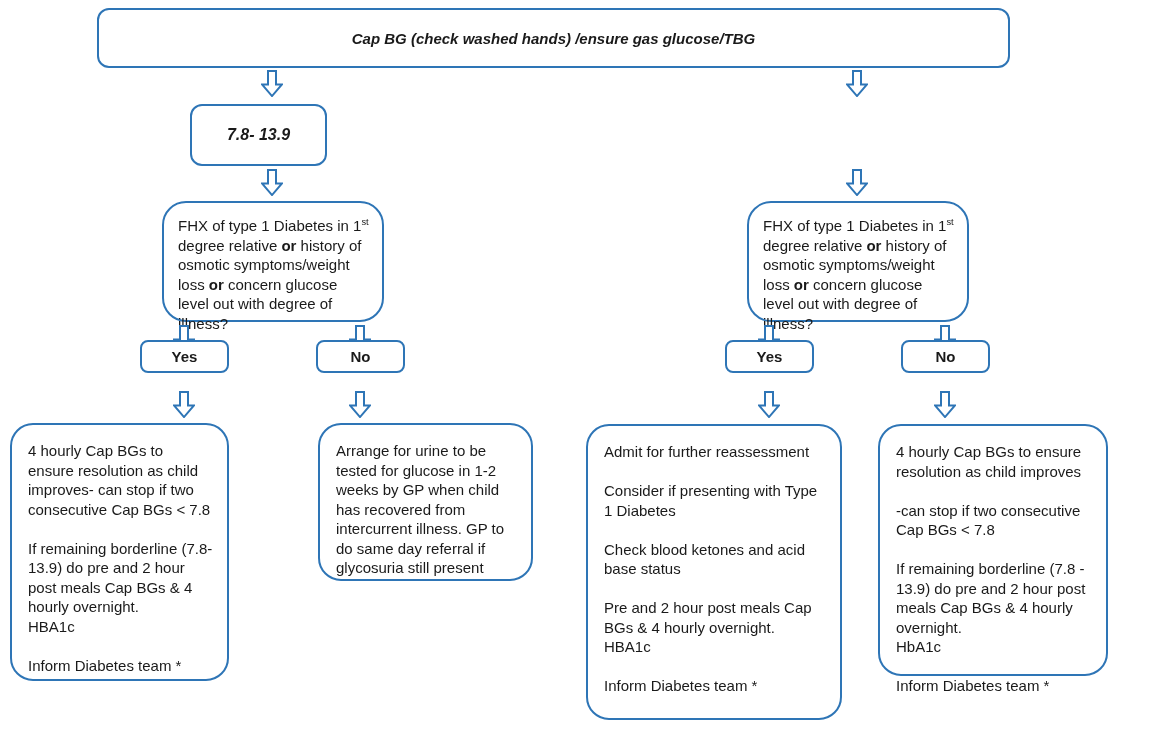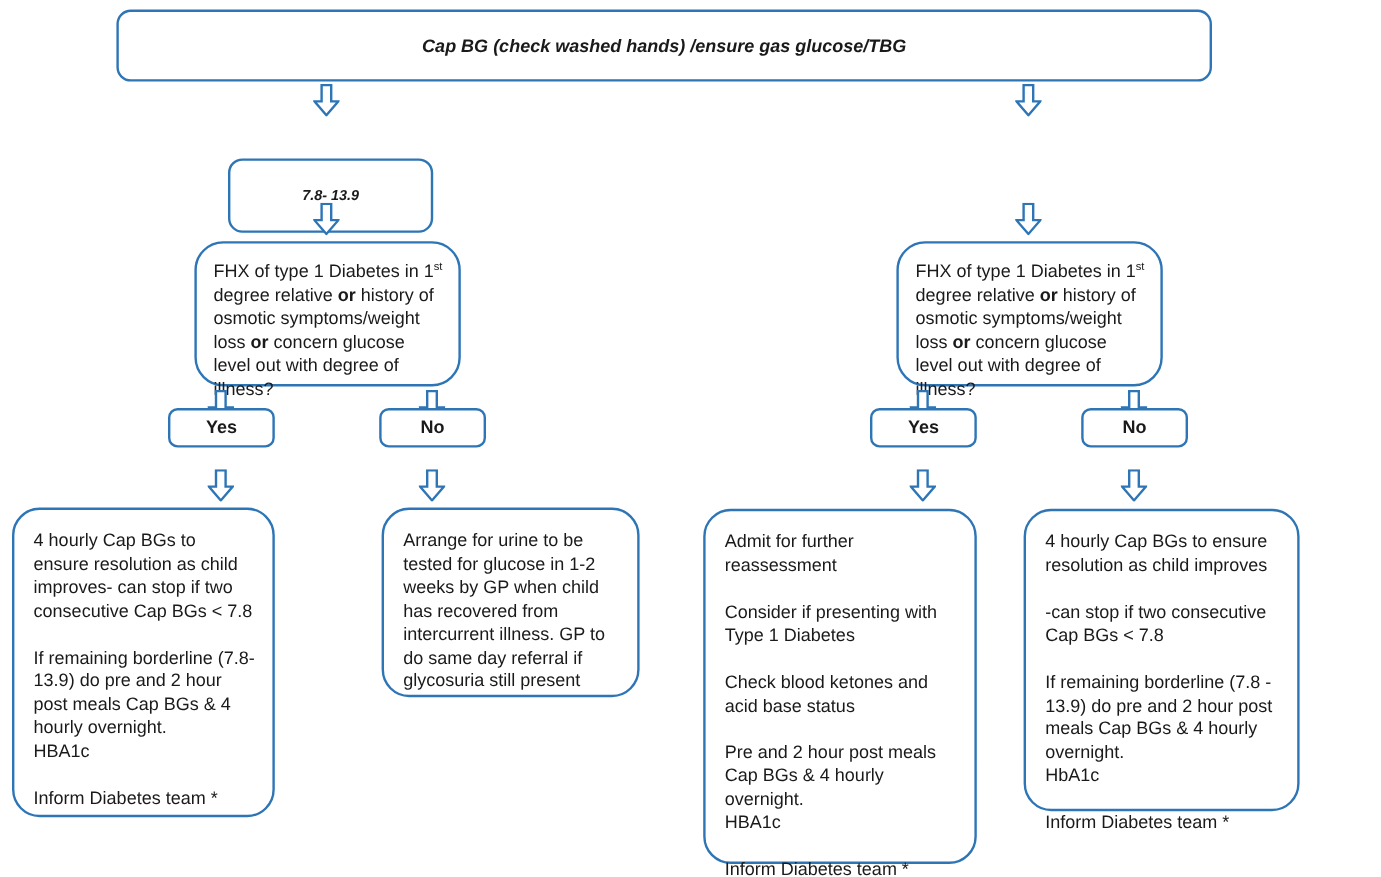--- a/index.html
+++ b/index.html
@@ -24,24 +24,24 @@
 
   .root-box {
     left: 97px; top: 8px; width: 913px; height: 60px;
     border-radius: 12px;
     display: flex; align-items: center; justify-content: center;
     font-size: 15px; font-weight: bold; font-style: italic;
     text-align: center;
   }
 
   .range-box {
-    top: 104px; width: 171px; height: 62px;
+    top: 104px; width: 137px; height: 62px;
     border-radius: 12px;
     display: flex; align-items: center; justify-content: center;
-    font-size: 12px; font-weight: bold; font-style: italic; margin-top: 28px;
+    font-size: 16px; font-weight: bold; font-style: italic;
   }
   .range-left  { left: 190px; }
   .range-right { left: 775px; }
 
   .question-box {
     top: 201px; width: 222px; height: 121px;
     border-radius: 24px;
     padding: 10px 12px 10px 14px;
     font-size: 15px; line-height: 19.5px;
   }
@@ -62,22 +62,22 @@
 
   .outcome-box {
     border: 2.5px solid var(--accent);
     border-radius: 23px;
     padding: 16px 14px 12px 16px;
     font-size: 15px; line-height: 19.5px;
     white-space: pre-line;
   }
   .outcome-1 { left: 10px;  top: 423px; width: 219px; height: 258px; }
   .outcome-2 { left: 318px; top: 423px; width: 215px; height: 158px; }
-  .outcome-3 { left: 586px; top: 424px; width: 228px; height: 296px; }
-  .outcome-4 { left: 853px; top: 424px; width: 230px; height: 252px; }
+  .outcome-3 { left: 586px; top: 424px; width: 256px; height: 296px; }
+  .outcome-4 { left: 878px; top: 424px; width: 230px; height: 252px; }
 
   .connector {
     position: absolute;
     width: 22px; height: 27px;
   }
   .connector svg { display: block; width: 100%; height: 100%; }
 
   
   .c-root-l  { left: 261px; top: 70px;  }
   .c-root-r  { left: 846px; top: 70px;  }

